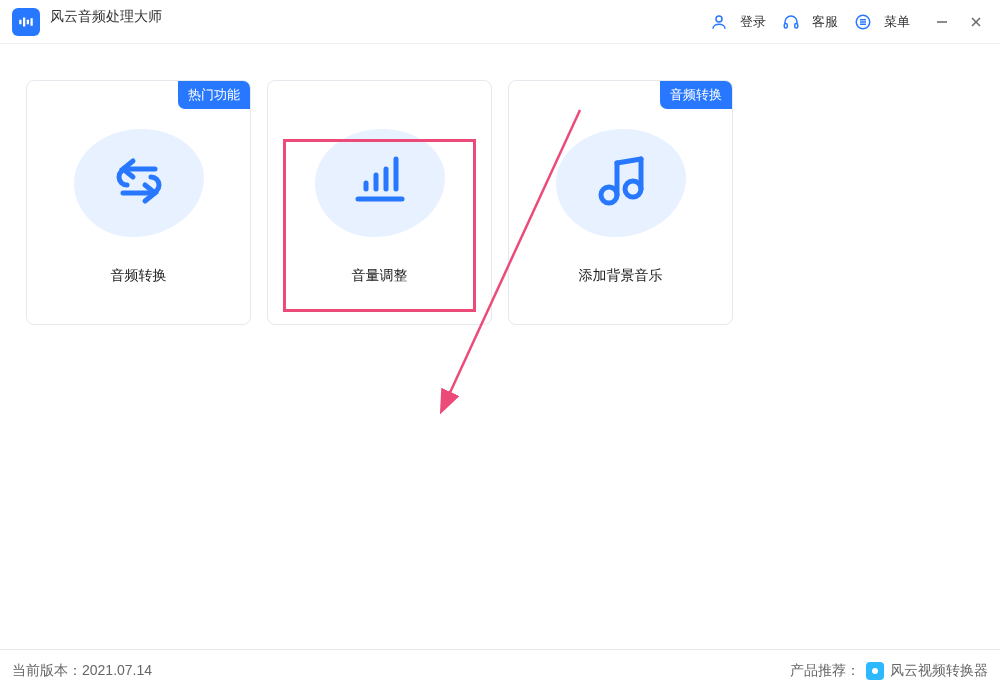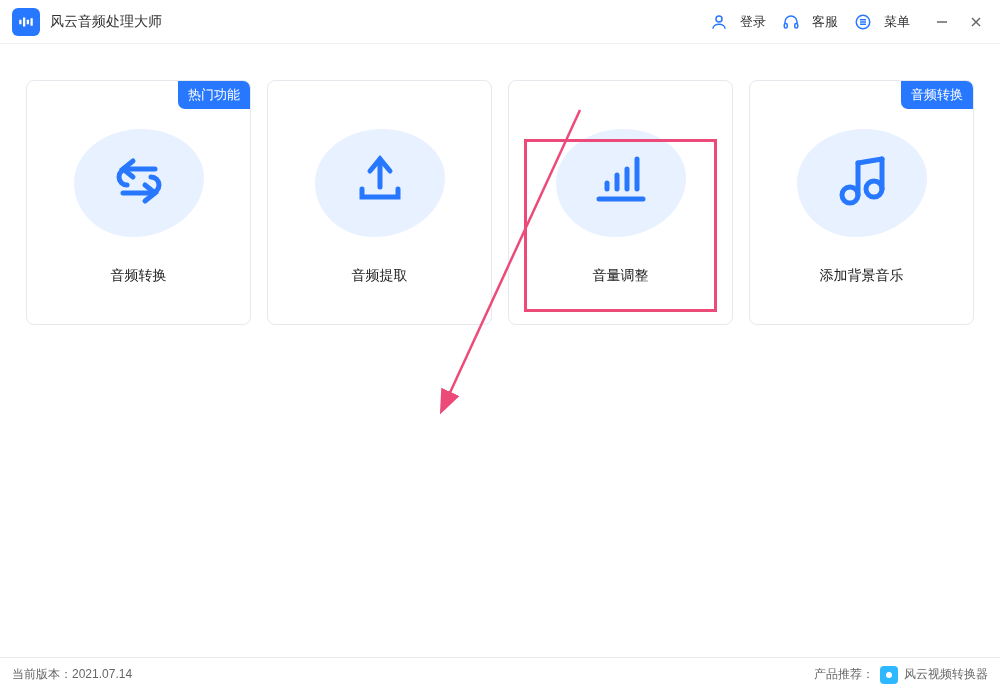--- a/index.html
+++ b/index.html
@@ -14,21 +14,21 @@
     .header {
       height: 44px;
       display: flex;
       align-items: center;
       justify-content: space-between;
       padding: 0 14px 0 12px;
       border-bottom: 1px solid #f0f0f0;
     }
     .header-left {
       display: flex;
-      align-items: center;
+      align-items: flex-start;
       gap: 10px;
     }
     .app-logo {
       width: 28px;
       height: 28px;
       background: #2878ff;
       border-radius: 6px;
       display: flex;
       align-items: center;
       justify-content: center;
@@ -114,27 +114,27 @@
       position: absolute;
       pointer-events: none;
       z-index: 10;
     }
 
     .footer {
       position: absolute;
       bottom: 0;
       left: 0;
       right: 0;
-      height: 34px;
+      height: 42px;
       border-top: 1px solid #e5e8ed;
       display: flex;
       align-items: center;
       justify-content: space-between;
       padding: 0 12px;
-      font-size: 12px;
+      font-size: 14px;
       color: #666;
       background: #fff;
     }
     .footer-right { display:flex; align-items:center; gap:6px; }
     .footer-logo {
       width: 18px; height: 18px; background:#2eb8ff; border-radius:4px;
       display:flex; align-items:center; justify-content:center;
     }
   </style>
 </head>
@@ -213,33 +213,20 @@
             <path d="M20 48h28a8 8 0 000-16"></path>
               <polyline points="42,56 52,48 42,40" fill="none"></polyline>
           </svg>
         </div>
       </div>
       <div class="card-label">音频转换</div>
     </div>
 
 
 
-    <div class="card">
-      <div class="card-icon-wrap">
-        <div class="blob"></div>
-        <div class="card-icon">
-          <svg width="72" height="72" viewBox="0 0 72 72" fill="none" stroke="#2878ff" stroke-width="5" stroke-linecap="round">
-            <path d="M18 44v8h36v-8"></path>
-            <line x1="36" y1="14" x2="36" y2="42"></line>
-            <polyline points="26,26 36,14 46,26" fill="none"></polyline>
-          </svg>
-        </div>
-      </div>
-      <div class="card-label">音频提取</div>
-    </div>
 
 
     <div class="card">
       <div class="card-icon-wrap">
         <div class="blob"></div>
         <div class="card-icon">
           <svg width="72" height="72" viewBox="0 0 72 72" fill="none" stroke="#2878ff" stroke-width="5" stroke-linecap="round">
             <line x1="14" y1="54" x2="58" y2="54"></line>
             <line x1="22" y1="44" x2="22" y2="38"></line>
             <line x1="32" y1="44" x2="32" y2="30"></line>

